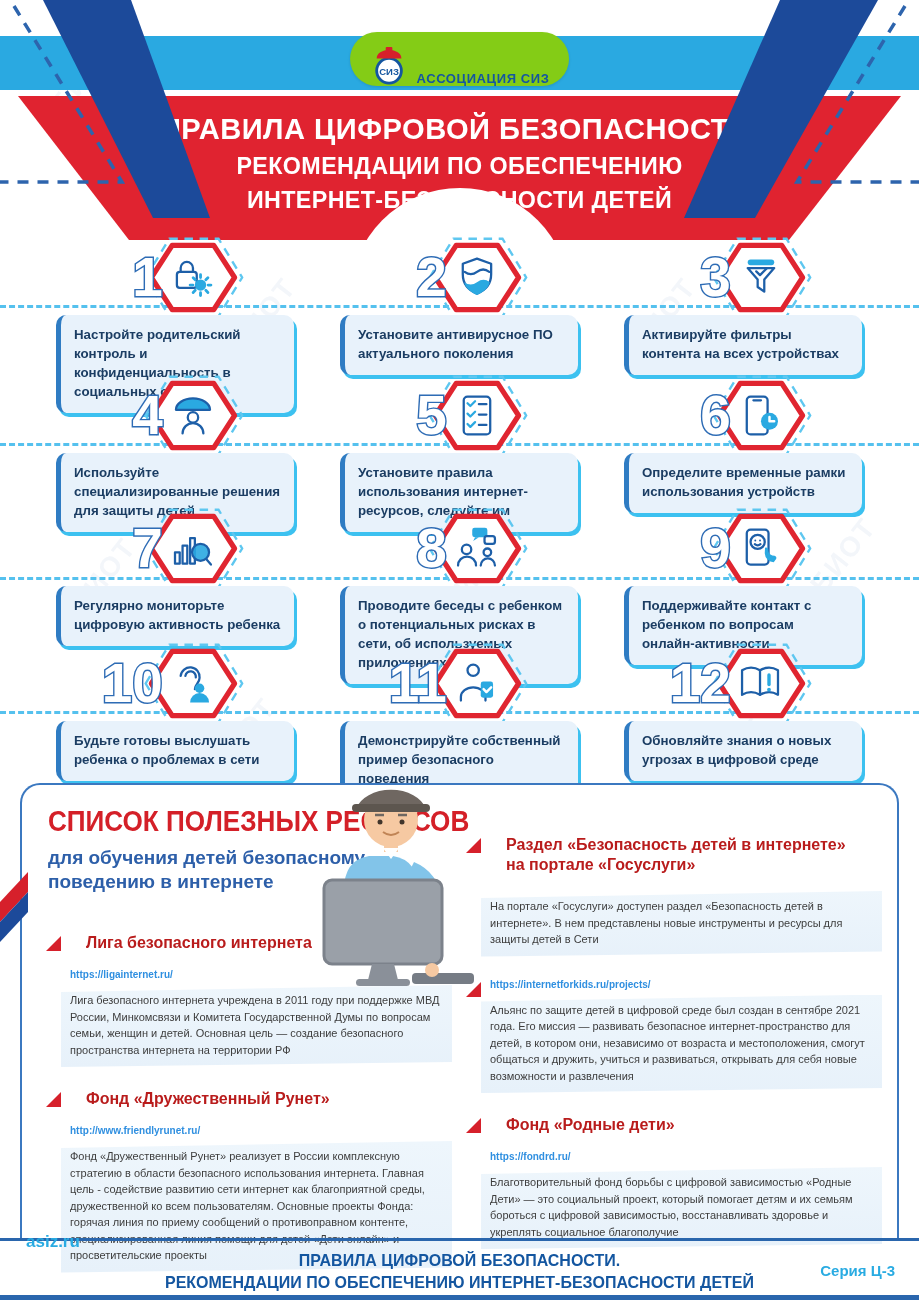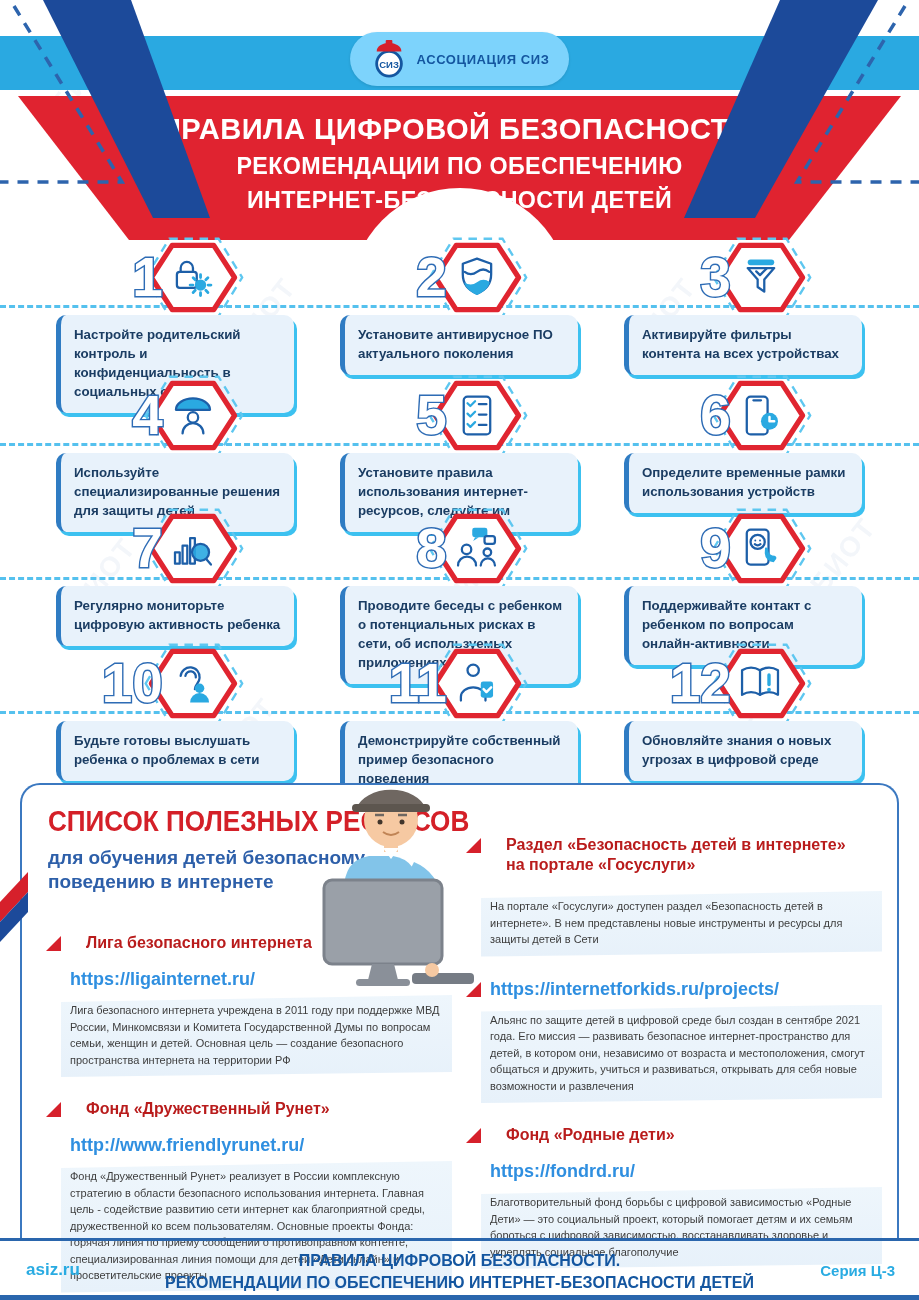--- a/index.html
+++ b/index.html
@@ -10,22 +10,22 @@
   .wm{position:absolute;font-weight:800;font-size:28px;color:rgba(27,79,160,.05);transform:rotate(-52deg);letter-spacing:2px;pointer-events:none;}
 
   
   .band-blue{position:absolute;left:0;top:36px;width:100%;height:54px;background:#2aa9e1;}
   .banner-red{position:absolute;left:0;top:96px;width:100%;height:144px;background:#e02330;
     clip-path:polygon(18px 0,901px 0,789px 100%,129px 100%);text-align:center;color:#fff;}
   .banner-red .l1{margin-top:16px;font-size:30px;font-weight:800;letter-spacing:.5px;transform:scaleX(.97);}
   .banner-red .l2,.banner-red .l3{font-size:24px;font-weight:800;letter-spacing:.4px;transform:scaleX(.97);margin-top:6px;}
   .arch{position:absolute;left:350px;top:188px;width:220px;height:220px;border-radius:50%;background:#fff;}
   .hdr-deco{position:absolute;left:0;top:0;}
-  .logo-pill{position:absolute;left:50%;top:32px;transform:translateX(-50%);height:54px;background:#7dd3fc;border-radius:27px;
-    display:flex;align-items:center;gap:9px;padding:0 20px;box-shadow:0 1px 3px rgba(0,0,0,.12);z-index:6;}
+  .logo-pill{position:absolute;left:50%;top:32px;transform:translateX(-50%);height:54px;background:#84cc16;border-radius:27px;
+    display:flex;align-items:flex-end;gap:9px;padding:0 20px;box-shadow:0 1px 3px rgba(0,0,0,.12);z-index:6;}
   .logo-pill .org{color:#1456a0;font-weight:800;font-size:13px;letter-spacing:.6px;white-space:nowrap;}
 
   
   .dash{position:absolute;left:0;right:0;border-top:3px dashed #55c1ee;z-index:1;}
 
   
   .row{position:absolute;left:56px;display:flex;gap:46px;z-index:5;}
   .tip{width:238px;display:flex;flex-direction:column;align-items:center;}
   .hex-svg{display:block;}
   .hex-dash{fill:none;stroke:#5ec7f0;stroke-width:2.5;stroke-dasharray:9 7;}
@@ -41,30 +41,30 @@
     border-radius:20px 20px 0 0;box-sizing:border-box;z-index:6;}
   .res-head{position:absolute;left:26px;top:20px;}
   .res-head h2{margin:0;font-size:29px;font-weight:800;color:#d42028;transform:scaleX(.9);transform-origin:left;white-space:nowrap;}
   .res-head p{margin:8px 0 8px;width:320px;font-size:19px;line-height:1.25;font-weight:700;color:#2d5fa9;}
   .col{position:absolute;}
   .col-left{left:48px;top:132px;width:382px;}
   .col-right{left:468px;top:34px;width:392px;}
   .res{position:relative;margin-bottom:22px;}
   .marker{position:absolute;left:-24px;top:3px;width:0;height:0;border-bottom:15px solid #d6202b;border-left:15px solid transparent;}
   .res h3{margin:16px;font-size:16px;font-weight:800;color:#b91c1c;line-height:1.25;}
-  .res .url{display:block;margin:3px 0 5px;font-size:18px;font-weight:700;color:#2f8fe0;text-decoration:none;cursor:pointer;}
+  .res .url{display:block;margin:3px 0 5px;font-size:10px;font-weight:700;color:#2f8fe0;text-decoration:none;cursor:pointer;}
   .res .desc{margin:4px 0 0;font-size:11px;line-height:1.5;color:#3d3d3d;background:linear-gradient(180deg,#eef6fc,#e7f1fa);
     padding:7px 9px 9px;margin-left:-9px;clip-path:polygon(0 7px,100% 0,100% calc(100% - 5px),0 100%);}
   .ribbon{position:absolute;left:0;top:868px;z-index:7;}
   .person{position:absolute;left:296px;top:768px;z-index:8;}
 
   
   .foot-line{position:absolute;left:0;top:1238px;width:100%;height:2.5px;background:#2a66ad;z-index:9;}
   .foot-bottom{position:absolute;left:0;bottom:0;width:100%;height:5px;background:#2a66ad;z-index:9;}
-  .foot-site{position:absolute;left:26px;top:1260px;font-size:17px;font-weight:800;color:#29abe2;z-index:9;text-decoration:none;}
+  .foot-site{position:absolute;left:26px;top:1232px;font-size:17px;font-weight:800;color:#29abe2;z-index:9;text-decoration:none;}
   .foot-center{position:absolute;left:0;top:1249px;width:100%;text-align:center;color:#1456a0;font-weight:800;font-size:16.5px;line-height:1.35;transform:scaleX(.97);z-index:9;}
   .foot-series{position:absolute;right:24px;top:1262px;font-size:15px;font-weight:700;color:#29abe2;z-index:9;}
 </style>
 </head>
 <body>
 
 <div id="poster">
 
   <span class="wm" style="left:40px;top:60px">БИОТ</span>
   <span class="wm" style="left:220px;top:300px">БИОТ</span>

